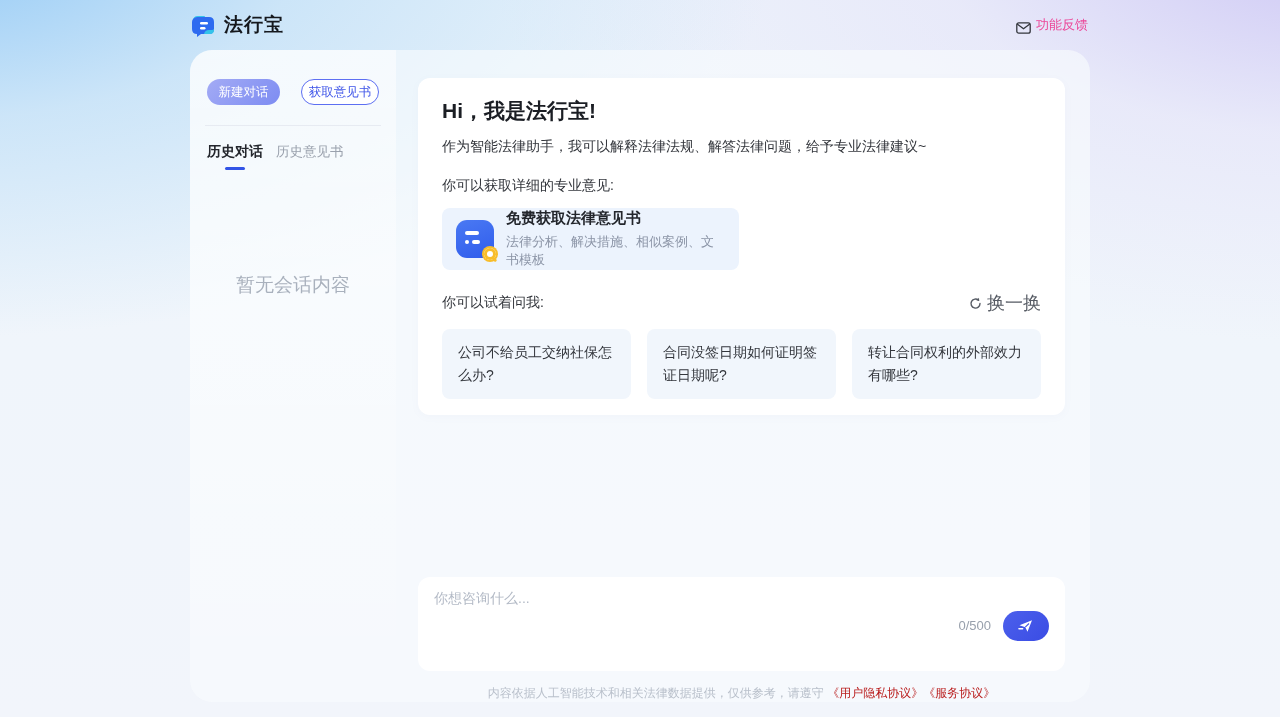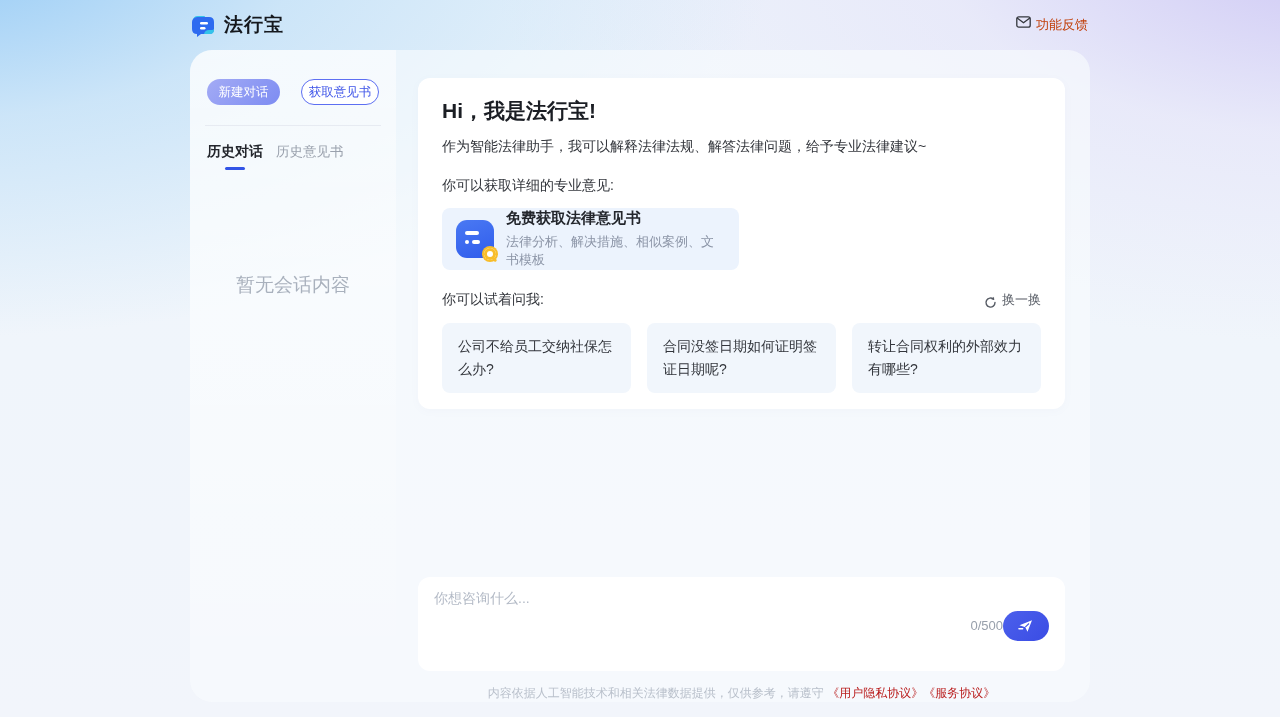--- a/index.html
+++ b/index.html
@@ -9,21 +9,21 @@
     background:
       radial-gradient(115% 95% at -6% -8%, rgba(140,198,245,0.95) 0%, rgba(176,216,246,0.55) 26%, rgba(255,255,255,0) 58%),
       radial-gradient(110% 90% at 106% -8%, rgba(198,189,243,0.85) 0%, rgba(226,222,248,0.5) 30%, rgba(255,255,255,0) 62%),
       linear-gradient(180deg,#eef5fb 0%,#f2f5fb 100%);
     color:#222;
   }
   
   .topbar { height:50px; display:flex; align-items:center; justify-content:space-between; padding:0 192px 0 190px; }
   .brand { display:flex; align-items:center; gap:7px; }
   .brand-name { font-size:19px; font-weight:bold; color:#15181d; letter-spacing:1px; }
-  .feedback { display:flex; align-items:flex-start; gap:5px; font-size:13px; color:#c2410c; cursor:pointer; }
+  .feedback { display:flex; align-items:flex-end; gap:5px; font-size:13px; color:#ec4899; cursor:pointer; }
   
   .panel {
     width:900px; height:652px; margin:0 auto; border-radius:22px;
     background:rgba(249,251,254,0.62);
     display:flex; overflow:hidden;
   }
   
   .sidebar { width:206px; flex:none; padding:29px 17px 0; background:linear-gradient(180deg,rgba(255,255,255,0.55),rgba(255,255,255,0)); }
   .side-btns { display:flex; gap:21px; }
   .btn-new {
@@ -60,35 +60,35 @@
   .doc-icon .dot  { position:absolute; left:9px; top:20px; width:4px;  height:4px; border-radius:2px; background:#fff; }
   .doc-icon .bar2 { position:absolute; left:16px; top:20px; width:8px; height:4px; border-radius:2px; background:#fff; }
   .doc-icon .lens {
     position:absolute; right:-4px; bottom:-4px; width:16px; height:16px; border-radius:50%;
     background:#f8bd2a; border:2px solid #fff0; box-shadow:inset 0 0 0 3px #f8bd2a, inset 0 0 0 6px #fff;
   }
   .doc-icon .lens::after { content:""; position:absolute; right:-1px; bottom:-1px; width:5px; height:3px; background:#f8bd2a; border-radius:2px; transform:rotate(45deg); }
   .opinion-title { font-size:15px; color:#23262c; font-weight:bold; margin-bottom:5px; }
   .opinion-desc { font-size:13px; color:#8b94a6; }
   .ask-row { display:flex; align-items:center; justify-content:space-between; margin-bottom:14px; }
-  .refresh { display:flex; align-items:flex-end; gap:5px; font-size:13px; color:#565b64; cursor:pointer; }
+  .refresh { display:flex; align-items:center; gap:5px; font-size:18px; color:#565b64; cursor:pointer; }
   .q-row { display:flex; gap:16px; }
   .q-card {
     flex:1; background:#f1f6fc; border-radius:8px; padding:12px 16px;
     font-size:14px; color:#33363c; line-height:1.65; cursor:pointer; min-height:62px;
   }
   .chat-spacer { flex:1; }
   
   .composer { background:#fff; border-radius:12px; height:94px; padding:13px 16px 10px; display:flex; flex-direction:row; }
   .composer textarea {
     border:none; outline:none; resize:none; flex:1; font-family:inherit;
     font-size:14px; color:#33363c; background:transparent;
   }
   .composer textarea::placeholder { color:#b3bac6; }
-  .composer-foot { display:flex; align-items:center; justify-content:flex-end; }
+  .composer-foot { display:flex; align-items:center; justify-content:flex-end; gap:12px; }
   .counter { font-size:13px; color:#98a0ac; }
   .send-btn {
     width:46px; height:30px; border:none; border-radius:15px; cursor:pointer;
     background:linear-gradient(135deg,#4c60ec,#3a4ce4);
     display:flex; align-items:center; justify-content:center;
   }
   .page-foot { text-align:center; font-size:12px; color:#b9c0cb; padding:14px 0 0; }
   .page-foot a { color:#b91c1c; text-decoration:none; }
 </style>
 </head>

